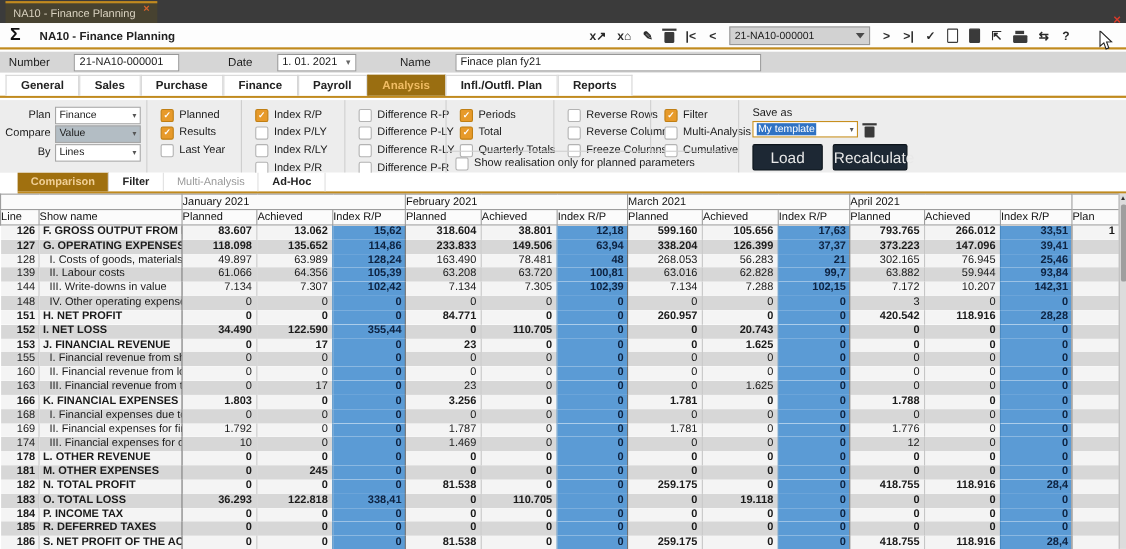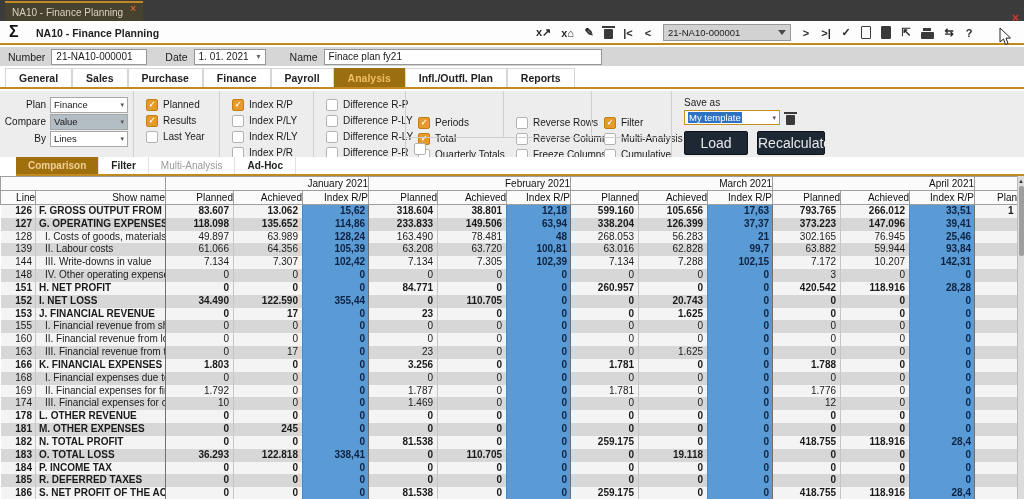--- a/index.html
+++ b/index.html
@@ -28,21 +28,21 @@
   .icon-printer{position:relative;width:13px;height:7px;background:#3a3a3a;border-radius:1px;margin-top:5px}
   .icon-printer::before{content:"";position:absolute;top:-4px;left:2px;width:8px;height:3px;background:#3a3a3a}
   .rec-combo{display:flex;align-items:center;justify-content:space-between;background:#d2d2d2;
       border:1px solid #989898;height:15px;width:118px;padding:0 4px;font-size:9.5px;font-weight:normal}
   .funnel{width:0;height:0;border-left:4px solid transparent;border-right:4px solid transparent;
       border-top:5px solid #4a4a4a;position:relative}
   .close-red{position:absolute;right:5px;top:13px;color:#d83a2a;font-weight:bold;font-size:12px;line-height:10px}
 
   
   #recordbar{position:absolute;top:47px;left:0;right:0;height:19px;background:#d6d6d6;
-      display:flex;align-items:center;padding-left:8px;gap:6px;font-size:10.5px}
+      display:flex;align-items:center;padding-left:8px;gap:22px;font-size:10.5px}
   .fldlbl{color:#1d1d1d}
   .inp{background:#fff;border:1px solid #979797;height:14px;font-size:10px;
       padding:0 4px;display:flex;align-items:center;white-space:nowrap}
   .inp .arr{margin-left:auto;color:#666;font-size:8px;padding-left:8px}
 
   
   #maintabs{position:absolute;top:67px;left:0;right:0;height:22px;background:#fff;
       border-bottom:2px solid #c08a1e;display:flex;align-items:flex-end;padding-left:5px;box-sizing:border-box}
   .mtab{font-size:10.5px;font-weight:bold;color:#222;padding:0 13px;height:19px;display:flex;
       align-items:center;background:#fff;border:1px solid #d6d6d6;border-bottom:none;box-sizing:border-box}
@@ -60,21 +60,21 @@
   .sel.hl{background:#b3bdc4}
   .grp{border-left:1px solid #cfcfcf;padding:6px 0 0 12px;box-sizing:border-box}
   .g1{width:86px}.g2{width:94px}.g3{width:92px}
   .cbrow{display:flex;align-items:center;gap:5px;height:15px;margin-bottom:1px;white-space:nowrap}
   .cb{width:10px;height:10px;border:1px solid #b3b3b3;background:#fff;border-radius:2px;
       flex:0 0 auto;display:flex;align-items:center;justify-content:center}
   .cb.on{background:#e79a2a;border-color:#c07f14}
   .cb.on::after{content:"✓";color:#fff;font-weight:bold;font-size:8px;line-height:8px}
   .rightzone{border-left:1px solid #cfcfcf;width:266px;box-sizing:border-box;display:flex;flex-direction:column}
   .rz-top{display:flex;height:46px}
-  .rz-top .grp{padding-top:24px}
+  .rz-top .grp{padding-top:6px}
   .g4{width:97px;border-left:none}
   .g5{width:88px}.g6{width:81px}
   .rz-bottom{border-top:1px solid #cfcfcf;padding:3px 0 0 8px}
   .saveas{border-left:1px solid #cfcfcf;padding:6px 0 0 12px;box-sizing:border-box}
   .sa-label{font-size:10px;margin-bottom:2px}
   .sa-row{display:flex;align-items:flex-end;gap:6px}
   .sa-combo{border:1px solid #c78f1f;background:#fff;height:15px;width:96px;display:flex;
       align-items:center;justify-content:space-between;padding:0 3px;box-sizing:border-box}
   .sa-combo .val{background:#2f72c4;color:#fff;font-size:9.5px;padding:0 1px}
   .sa-combo .arr{color:#555;font-size:7px}
@@ -86,21 +86,21 @@
   #subtabs{position:absolute;top:157px;left:16px;right:0;height:17px;background:#fff;
       border-bottom:2px solid #c08a1e;display:flex;box-sizing:content-box}
   .stab{padding:0 12px;display:flex;align-items:center;font-size:10px;font-weight:bold;
       color:#222;border-right:1px solid #e0e0e0;height:17px}
   .stab.active{background:#a0700f;color:#f0cf96}
   .stab.disabled{color:#999;font-weight:normal}
 
   
   #grid{position:absolute;top:176px;left:0;width:1017px}
   table{border-collapse:collapse;table-layout:fixed;width:1017px;font-size:10px}
-  thead td{background:#fbfbfb;border:1px solid #9e9e9e;height:13px;text-align:right;
+  thead td{background:#fbfbfb;border:1px solid #9e9e9e;height:13px;text-align:left;
       font-weight:normal;color:#111;padding:0;white-space:nowrap;overflow:hidden}
   tbody td{height:12.83px;line-height:12.8px;padding:0 3px;white-space:nowrap;overflow:hidden;
       border-left:1px solid #c6c6c6;box-sizing:border-box}
   tbody tr.lt td{background:#f4f4f4}
   tbody tr.gr td{background:#d7d7d7}
   tbody tr.b td{font-weight:bold}
   td.num{text-align:right;padding-right:4px}
   td.gb{border-left:1px solid #707070}
   td.idx{background:#5b9bd5 !important;color:#0d2240;font-weight:bold;text-align:right;
       border-left:1px solid #4a8ac2}
@@ -147,21 +147,21 @@
       <span class="icon-printer"></span>
       <span class="tb">⇆</span>
       <span class="tb">?</span>
     </div>
 </div>
 <span class="close-red">×</span>
 
 <div id="recordbar">
   <span class="fldlbl">Number</span>
   <span class="inp" style="width:86px">21-NA10-000001</span>
-  <span class="fldlbl" style="margin-left:12px">Date</span>
+  <span class="fldlbl" style="margin-left:22px">Date</span>
   <span class="inp" style="width:62px">
       <span>1. 01. 2021</span>
       <span class="arr">▾</span>
     </span>
   <span class="fldlbl" style="margin-left:18px">Name</span>
   <span class="inp" style="width:268px">Finace plan fy21</span>
 </div>
 
 <div id="maintabs">
     <div class="mtab">General</div>
@@ -289,20 +289,21 @@
           </label>
           <label class="cbrow">
             <span class="cb"></span>
             <span>Cumulative</span>
           </label>
         </div>
     </div>
     <div class="rz-bottom">
       <label class="cbrow">
         <span class="cb" id="sr-cb"></span>
+        <span>Show realisation only for planned parameters</span>
       </label>
     </div>
   </div>
   <div class="saveas">
     <div class="sa-label">Save as</div>
     <div class="sa-row">
       <div class="sa-combo">
         <span class="val">My template</span>
         <span class="arr">▾</span>
       </div>

